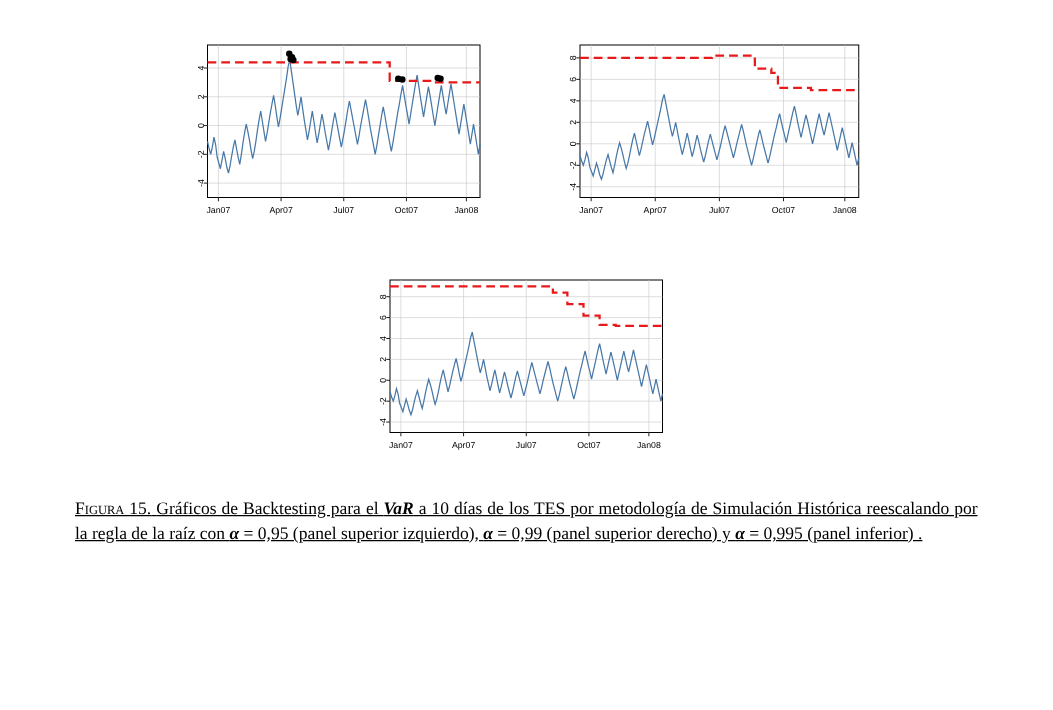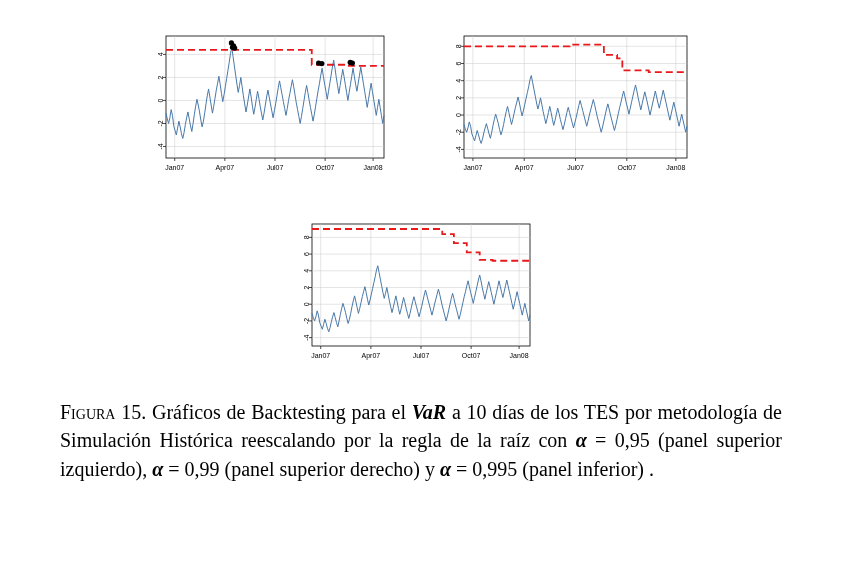--- a/index.html
+++ b/index.html
@@ -24,24 +24,25 @@
     position: absolute;
   }
   .panel svg {
     display: block;
   }
   .caption {
     position: absolute;
     left: 60px;
     top: 398px;
     width: 722px;
-    font-size: 20px;
+    font-size: 14px;
     line-height: 1.42;
     text-align: justify;
     color: #000000;
+    text-decoration: underline;
   }
   .caption .smallcaps {
     font-variant: small-caps;
   }
   .caption .ital {
     font-style: italic;
     font-weight: bold;
   }
   .caption .alpha {
     font-style: italic;

